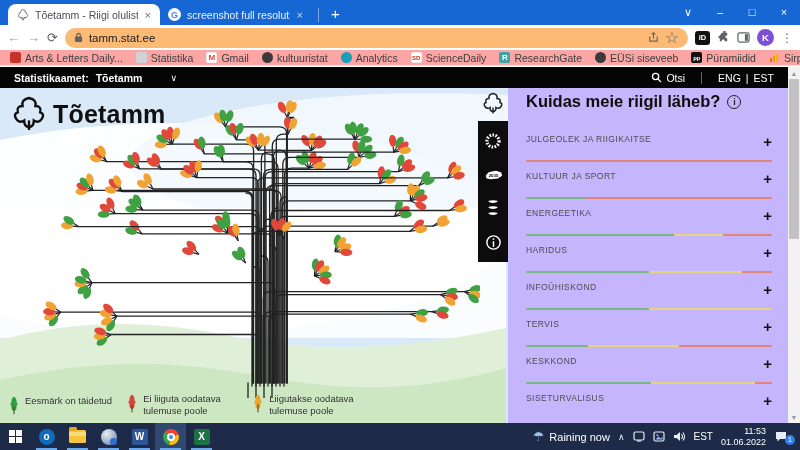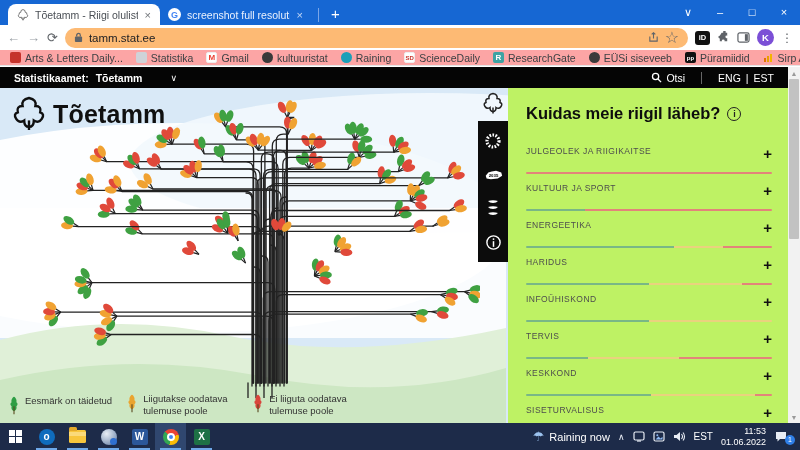--- a/index.html
+++ b/index.html
@@ -54,21 +54,21 @@
 
   .legend{position:absolute;left:8px;bottom:6px;display:flex;gap:14px;align-items:center}
   .lg-item{display:flex;gap:5px;align-items:flex-start;font-size:9.5px;color:#333;max-width:112px;line-height:1.25}
   .lg-item svg{flex:none;margin-top:1px}
 
   .strip{position:absolute;left:478px;top:2px;width:30px;display:flex;flex-direction:column;align-items:center}
   .strip-oak{color:#222;margin-top:2px}
   .strip-col{margin-top:6px;background:#0c0c0c;width:30px;padding:10px 0;display:flex;flex-direction:column;align-items:center;gap:15px}
   .strip-col .sic{width:19px;height:19px;display:flex;align-items:center;justify-content:center;color:#fff}
 
-  .panel{position:absolute;left:508px;right:0;top:0;bottom:0;background:#bef264;padding:16px 16px 0 18px;overflow:hidden}
+  .panel{position:absolute;left:508px;right:0;top:0;bottom:0;background:#c4b5fd;padding:4px 16px 0 18px;overflow:hidden}
   .panel-h{display:flex;align-items:center;gap:7px;margin-bottom:14px}
   .panel-h .ph-text{font-size:16.5px;font-weight:bold;color:#0d0d0d}
   .info-i{width:14px;height:14px;border:1.4px solid #222;border-radius:50%;font-size:9px;font-weight:bold;color:#222;display:inline-flex;align-items:center;justify-content:center}
   .cat-row{padding-top:9px}
   .cat-top{display:flex;align-items:flex-start;justify-content:space-between;height:16px}
   .cat-label{font-size:8.5px;letter-spacing:.45px;color:#4d4d4d}
   .plus{font-size:15px;font-weight:600;color:#111;line-height:1}
   .seg-bar{display:flex;height:2px;border-radius:1px;overflow:hidden;margin-top:10px}
   .seg-bar span{height:100%}
 
@@ -178,21 +178,21 @@
   <span class="bm">
       <span class="bm-ic" style="background:#fff;color:#ea4335;border:1px solid #eee">M</span>
       <span>Gmail</span>
     </span>
   <span class="bm">
       <span class="bm-ic" style="background:#3a3a3a;border-radius:50%"></span>
       <span>kultuuristat</span>
     </span>
   <span class="bm">
       <span class="bm-ic" style="background:#1b9fb8;border-radius:50%"></span>
-      <span>Raining</span>
+      <span>Analytics</span>
     </span>
   <span class="bm">
       <span class="bm-ic" style="background:#fff;color:#c5332b;border:1px solid #eee;font-size:6px">SD</span>
       <span>ScienceDaily</span>
     </span>
   <span class="bm">
       <span class="bm-ic" style="background:#3ea3a3">R</span>
       <span>ResearchGate</span>
     </span>
   <span class="bm">
@@ -938,32 +938,32 @@
       <span class="lg-item">
         <svg width="12" height="19" viewBox="0 0 14 24">
           <path class="lg-leaf" d="M7 1 C9 2 11 5 10 8 C12 9 12 12 10 13 C11 16 9 19 7 19 C5 19 3 16 4 13 C2 12 2 9 4 8 C3 5 5 2 7 1 Z" fill="#2e9e44"></path>
           <line x1="7" y1="13" x2="7" y2="23" stroke="#5a4a20" stroke-width="1.4"></line>
         </svg>
         <span class="lg-text">Eesmärk on täidetud</span>
       </span>
 
       <span class="lg-item">
         <svg width="12" height="19" viewBox="0 0 14 24">
+          <path class="lg-leaf" d="M7 1 C9 2 11 5 10 8 C12 9 12 12 10 13 C11 16 9 19 7 19 C5 19 3 16 4 13 C2 12 2 9 4 8 C3 5 5 2 7 1 Z" fill="#d9453c"></path>
+          <line x1="7" y1="13" x2="7" y2="23" stroke="#5a4a20" stroke-width="1.4"></line>
+        </svg>
+        <span class="lg-text">Ei liiguta oodatava tulemuse poole</span>
+      </span>
+
+      <span class="lg-item">
+        <svg width="12" height="19" viewBox="0 0 14 24">
           <path class="lg-leaf" d="M7 1 C9 2 11 5 10 8 C12 9 12 12 10 13 C11 16 9 19 7 19 C5 19 3 16 4 13 C2 12 2 9 4 8 C3 5 5 2 7 1 Z" fill="#eaa42f"></path>
           <line x1="7" y1="13" x2="7" y2="23" stroke="#5a4a20" stroke-width="1.4"></line>
         </svg>
         <span class="lg-text">Liigutakse oodatava tulemuse poole</span>
-      </span>
-
-      <span class="lg-item">
-        <svg width="12" height="19" viewBox="0 0 14 24">
-          <path class="lg-leaf" d="M7 1 C9 2 11 5 10 8 C12 9 12 12 10 13 C11 16 9 19 7 19 C5 19 3 16 4 13 C2 12 2 9 4 8 C3 5 5 2 7 1 Z" fill="#d9453c"></path>
-          <line x1="7" y1="13" x2="7" y2="23" stroke="#5a4a20" stroke-width="1.4"></line>
-        </svg>
-        <span class="lg-text">Ei liiguta oodatava tulemuse poole</span>
       </span>
     </div>
 
     <div class="strip">
       <svg class="strip-oak" width="20" height="23" viewBox="0 0 20 22">
           <path d="M10 1 q-5 1 -4 5 q-4 0 -3 4 q-3 1 -1 4 q2 3 5 1 q0 4 3 4 q3 0 3 -4 q3 2 5 -1 q2 -3 -1 -4 q1 -4 -3 -4 q1 -4 -4 -5z" fill="none" stroke="#222" stroke-width="1.5"></path>
           <line x1="10" y1="15" x2="10" y2="21" stroke="#222" stroke-width="1.5"></line>
         </svg>
       <div class="strip-col">
         <span class="sic">

